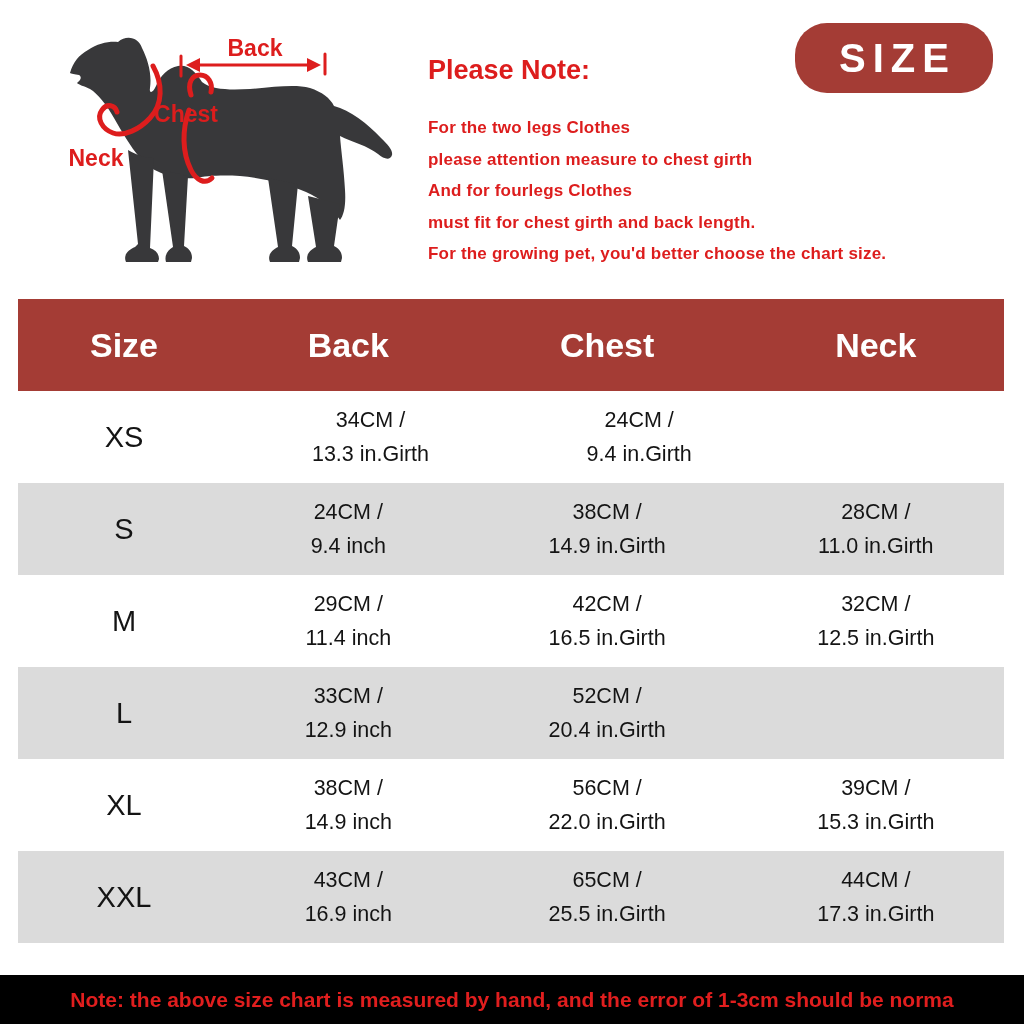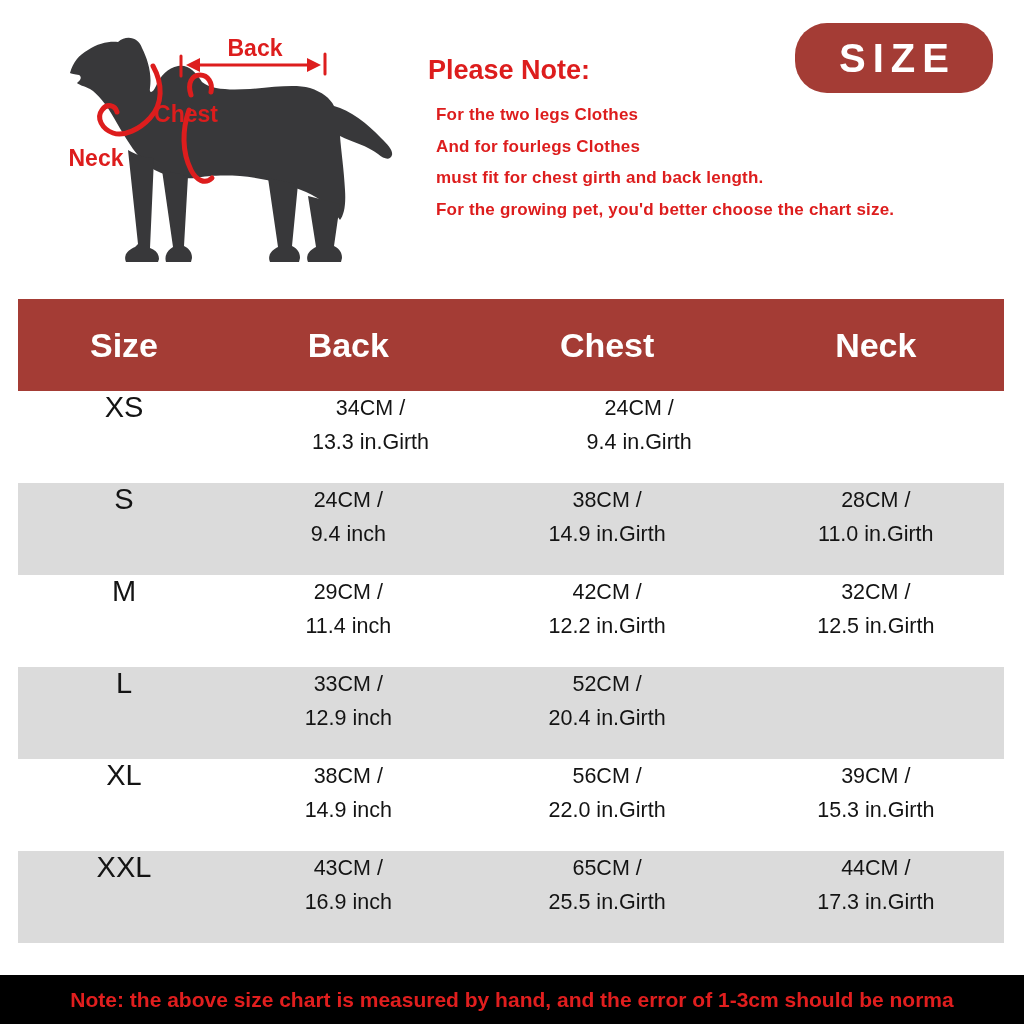--- a/index.html
+++ b/index.html
@@ -15,37 +15,37 @@
   .lbl-back{font-size:23px;}
   .lbl-chest{font-size:23px;}
   .lbl-neck{font-size:23px;}
   .anno{fill:none;stroke:#dd1d1d;stroke-width:5;stroke-linecap:round;}
   .tick{stroke:#dd1d1d;stroke-width:3;stroke-linecap:round;}
   .arrowline{stroke:#dd1d1d;stroke-width:3;}
   .arrowhead{fill:#dd1d1d;stroke:none;}
   .dog{fill:#38383a;stroke:none;}
   
   .note-block{position:absolute;left:428px;top:54px;color:#dd1d1d;}
-  .note-title{font-size:27px;font-weight:bold;line-height:32px;margin-bottom:13px;}
-  .note-line{font-size:17px;font-weight:bold;line-height:31.5px;letter-spacing:.2px;margin-left:8px;}
+  .note-title{font-size:27px;font-weight:bold;line-height:32px;margin-bottom:26px;}
+  .note-line{font-size:17px;font-weight:bold;line-height:31.5px;letter-spacing:.2px;}
   
   .size-badge{
     position:absolute;left:795px;top:23px;width:198px;height:70px;
     background:#a43c35;border-radius:32px;color:#ffffff;
     font-size:40px;font-weight:bold;letter-spacing:7px;
     display:flex;align-items:center;justify-content:center;
     padding-left:7px;box-sizing:border-box;
   }
   
   .size-table{position:absolute;left:18px;top:299px;width:986px;}
   .thead{
     display:flex;align-items:center;height:92px;background:#a43c35;
     color:#ffffff;font-size:34px;font-weight:bold;
   }
-  .trow{display:flex;align-items:flex-start;height:92px;color:#141414;background:#ffffff;}
+  .trow{display:flex;align-items:center;height:92px;color:#141414;background:#ffffff;}
   .trow.alt{background:#dbdbdb;}
   .col-size{width:21.5%;text-align:center;}
   .col-back{width:24%;text-align:center;}
   .col-chest{width:28.5%;text-align:center;}
   .col-neck{width:26%;text-align:center;}
   .size-label{font-size:29px;}
   .cell-line{font-size:21.5px;line-height:34px;}
   
   .footer-note{
     position:absolute;left:0;top:975px;width:1024px;height:49px;background:#000000;
@@ -106,20 +106,21 @@
 
       <text class="lbl-back" x="255" y="56" text-anchor="middle">Back</text>
       <text class="lbl-chest" x="186" y="122" text-anchor="middle">Chest</text>
       <text class="lbl-neck" x="96" y="166" text-anchor="middle">Neck</text>
     </svg>
   </div>
 
   <div class="note-block">
     <div class="note-title">Please Note:</div>
     <div class="note-line">For the two legs Clothes</div>
+    <div class="note-line">please attention measure to chest girth</div>
     <div class="note-line">And for fourlegs Clothes</div>
     <div class="note-line">must fit for chest girth and back length.</div>
     <div class="note-line">For the growing pet, you'd better choose the chart size.</div>
   </div>
 
   <div class="size-badge">SIZE</div>
 
   <div class="size-table">
     <div class="thead">
       <div class="col-size">Size</div>
@@ -157,21 +158,21 @@
     </div>
 
     <div class="trow">
       <div class="col-size size-label">M</div>
       <div class="col-back">
         <div class="cell-line">29CM /</div>
         <div class="cell-line">11.4 inch</div>
       </div>
       <div class="col-chest">
         <div class="cell-line">42CM /</div>
-        <div class="cell-line">12.2 in.Girth</div>
+        <div class="cell-line">16.5 in.Girth</div>
       </div>
       <div class="col-neck">
         <div class="cell-line">32CM /</div>
         <div class="cell-line">12.5 in.Girth</div>
       </div>
     </div>
 
     <div class="trow alt">
       <div class="col-size size-label">L</div>
       <div class="col-back">

